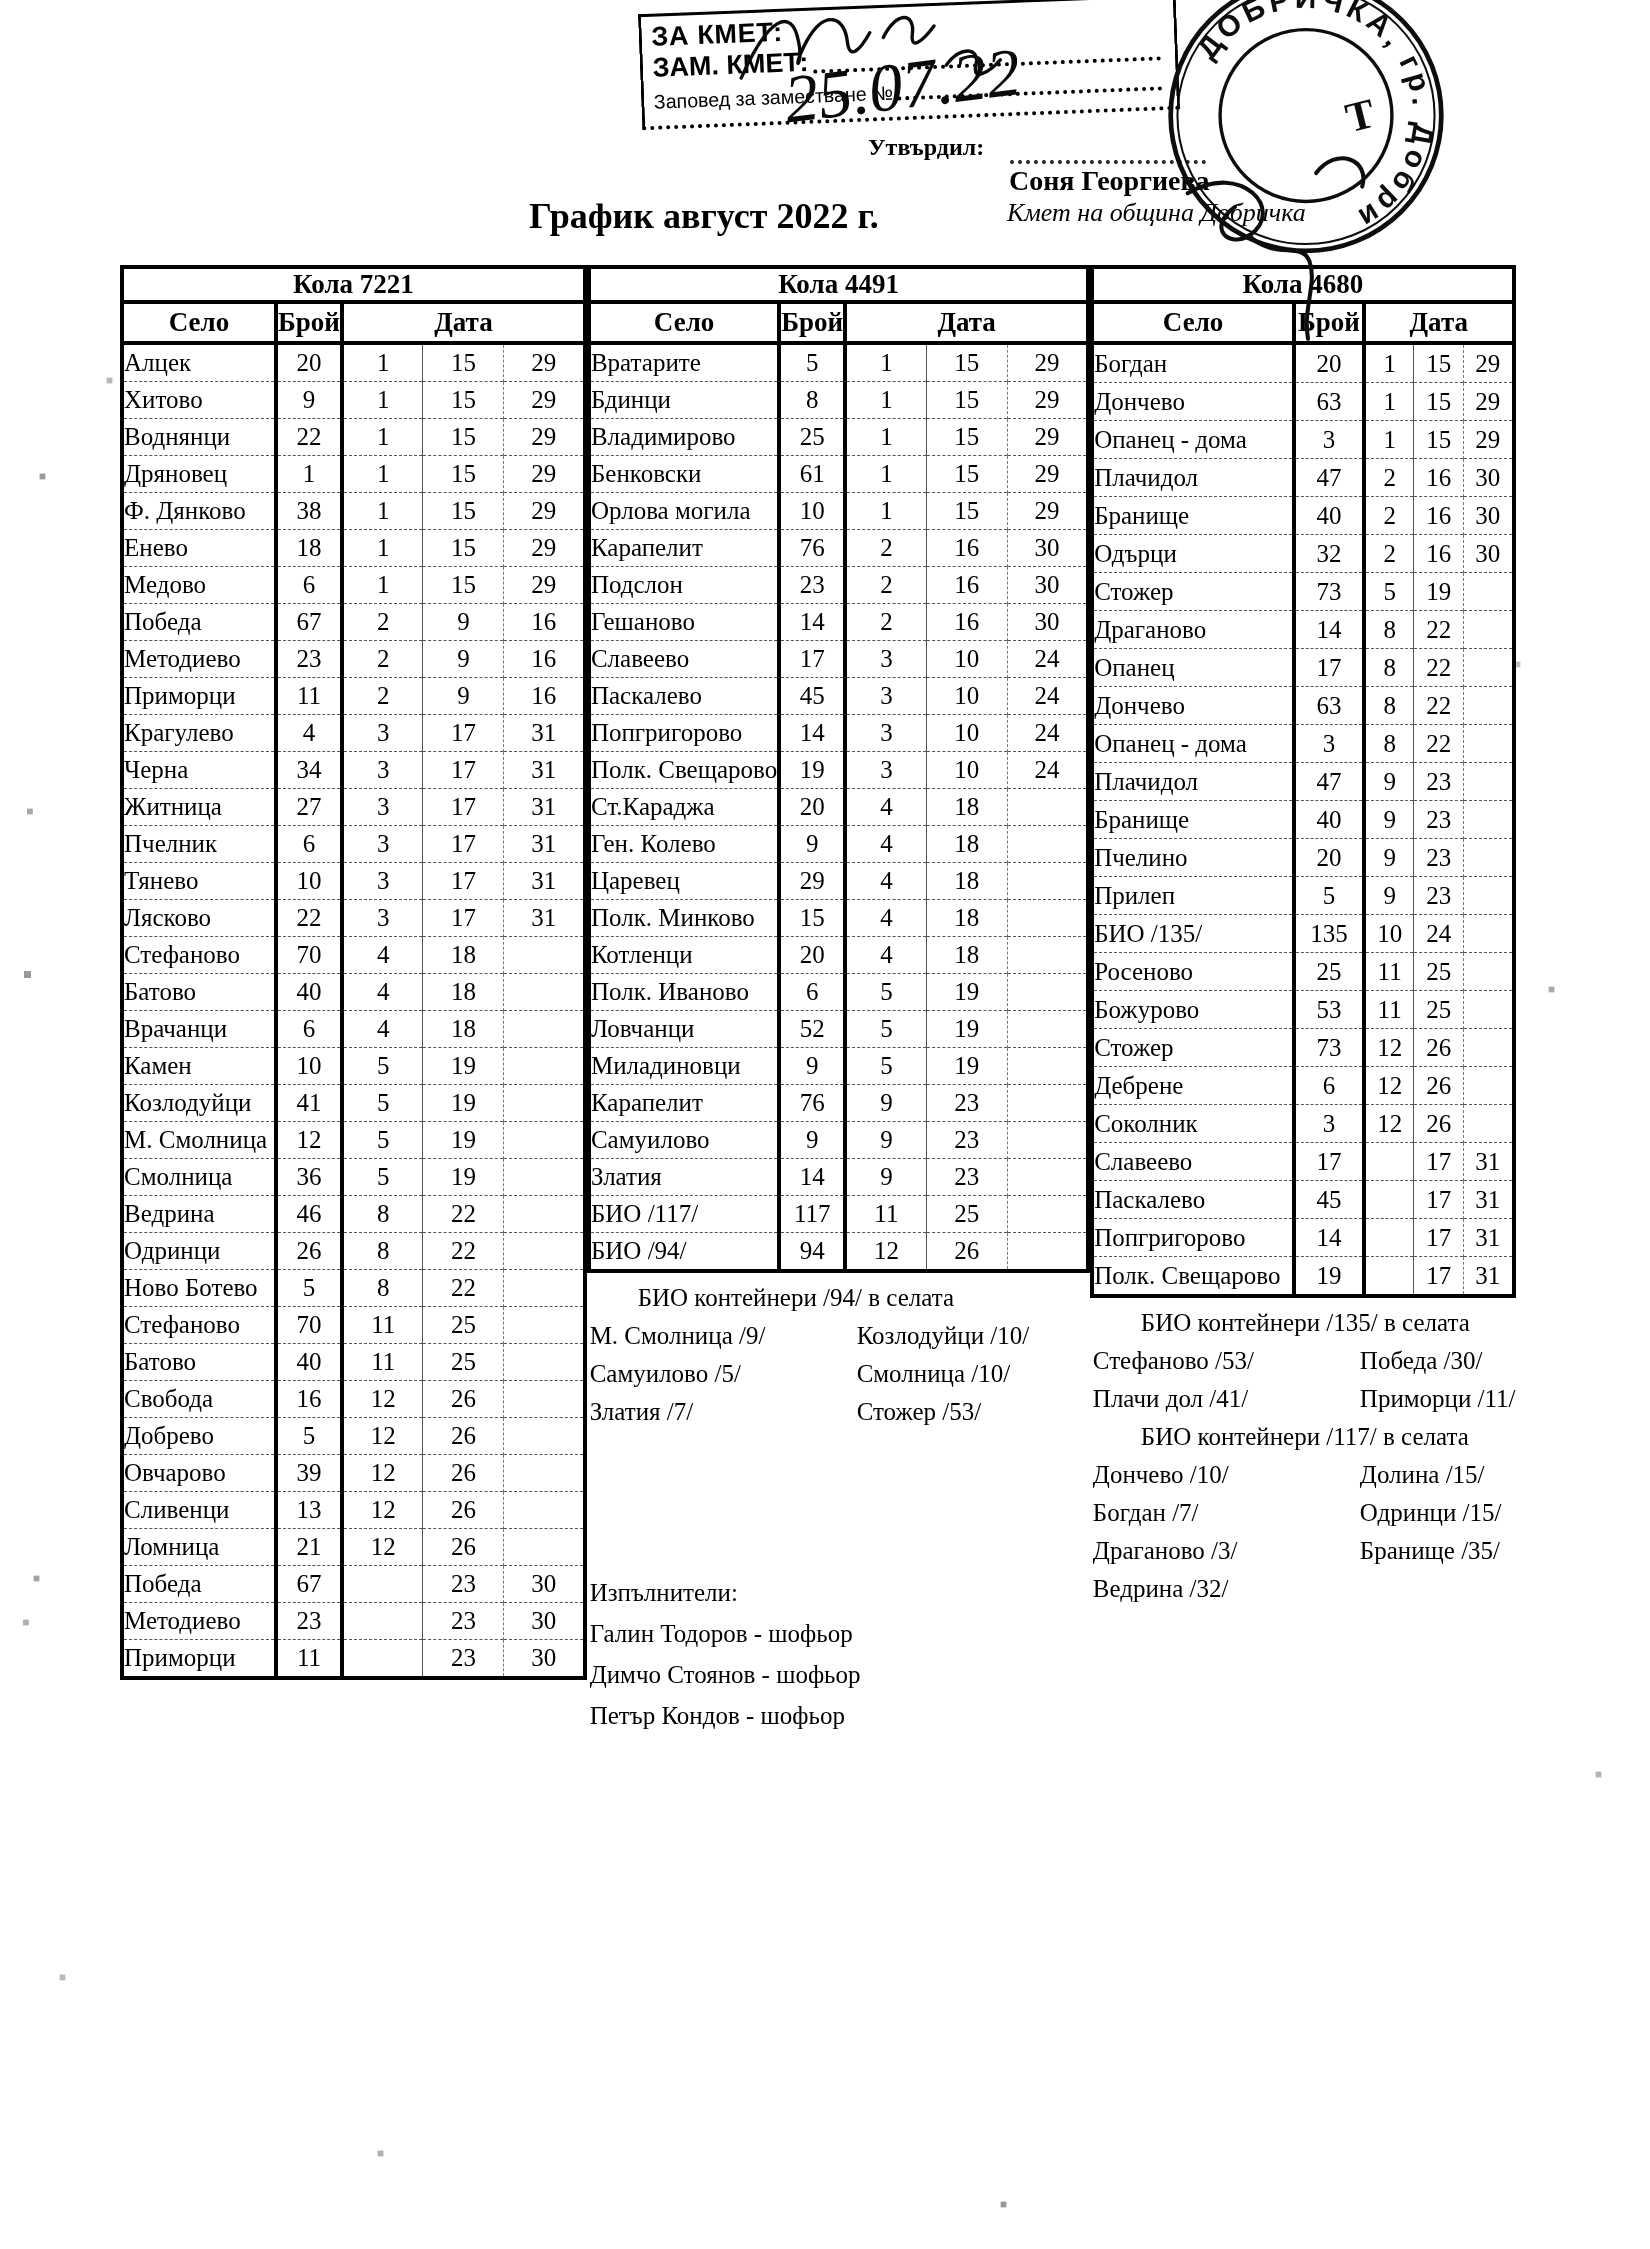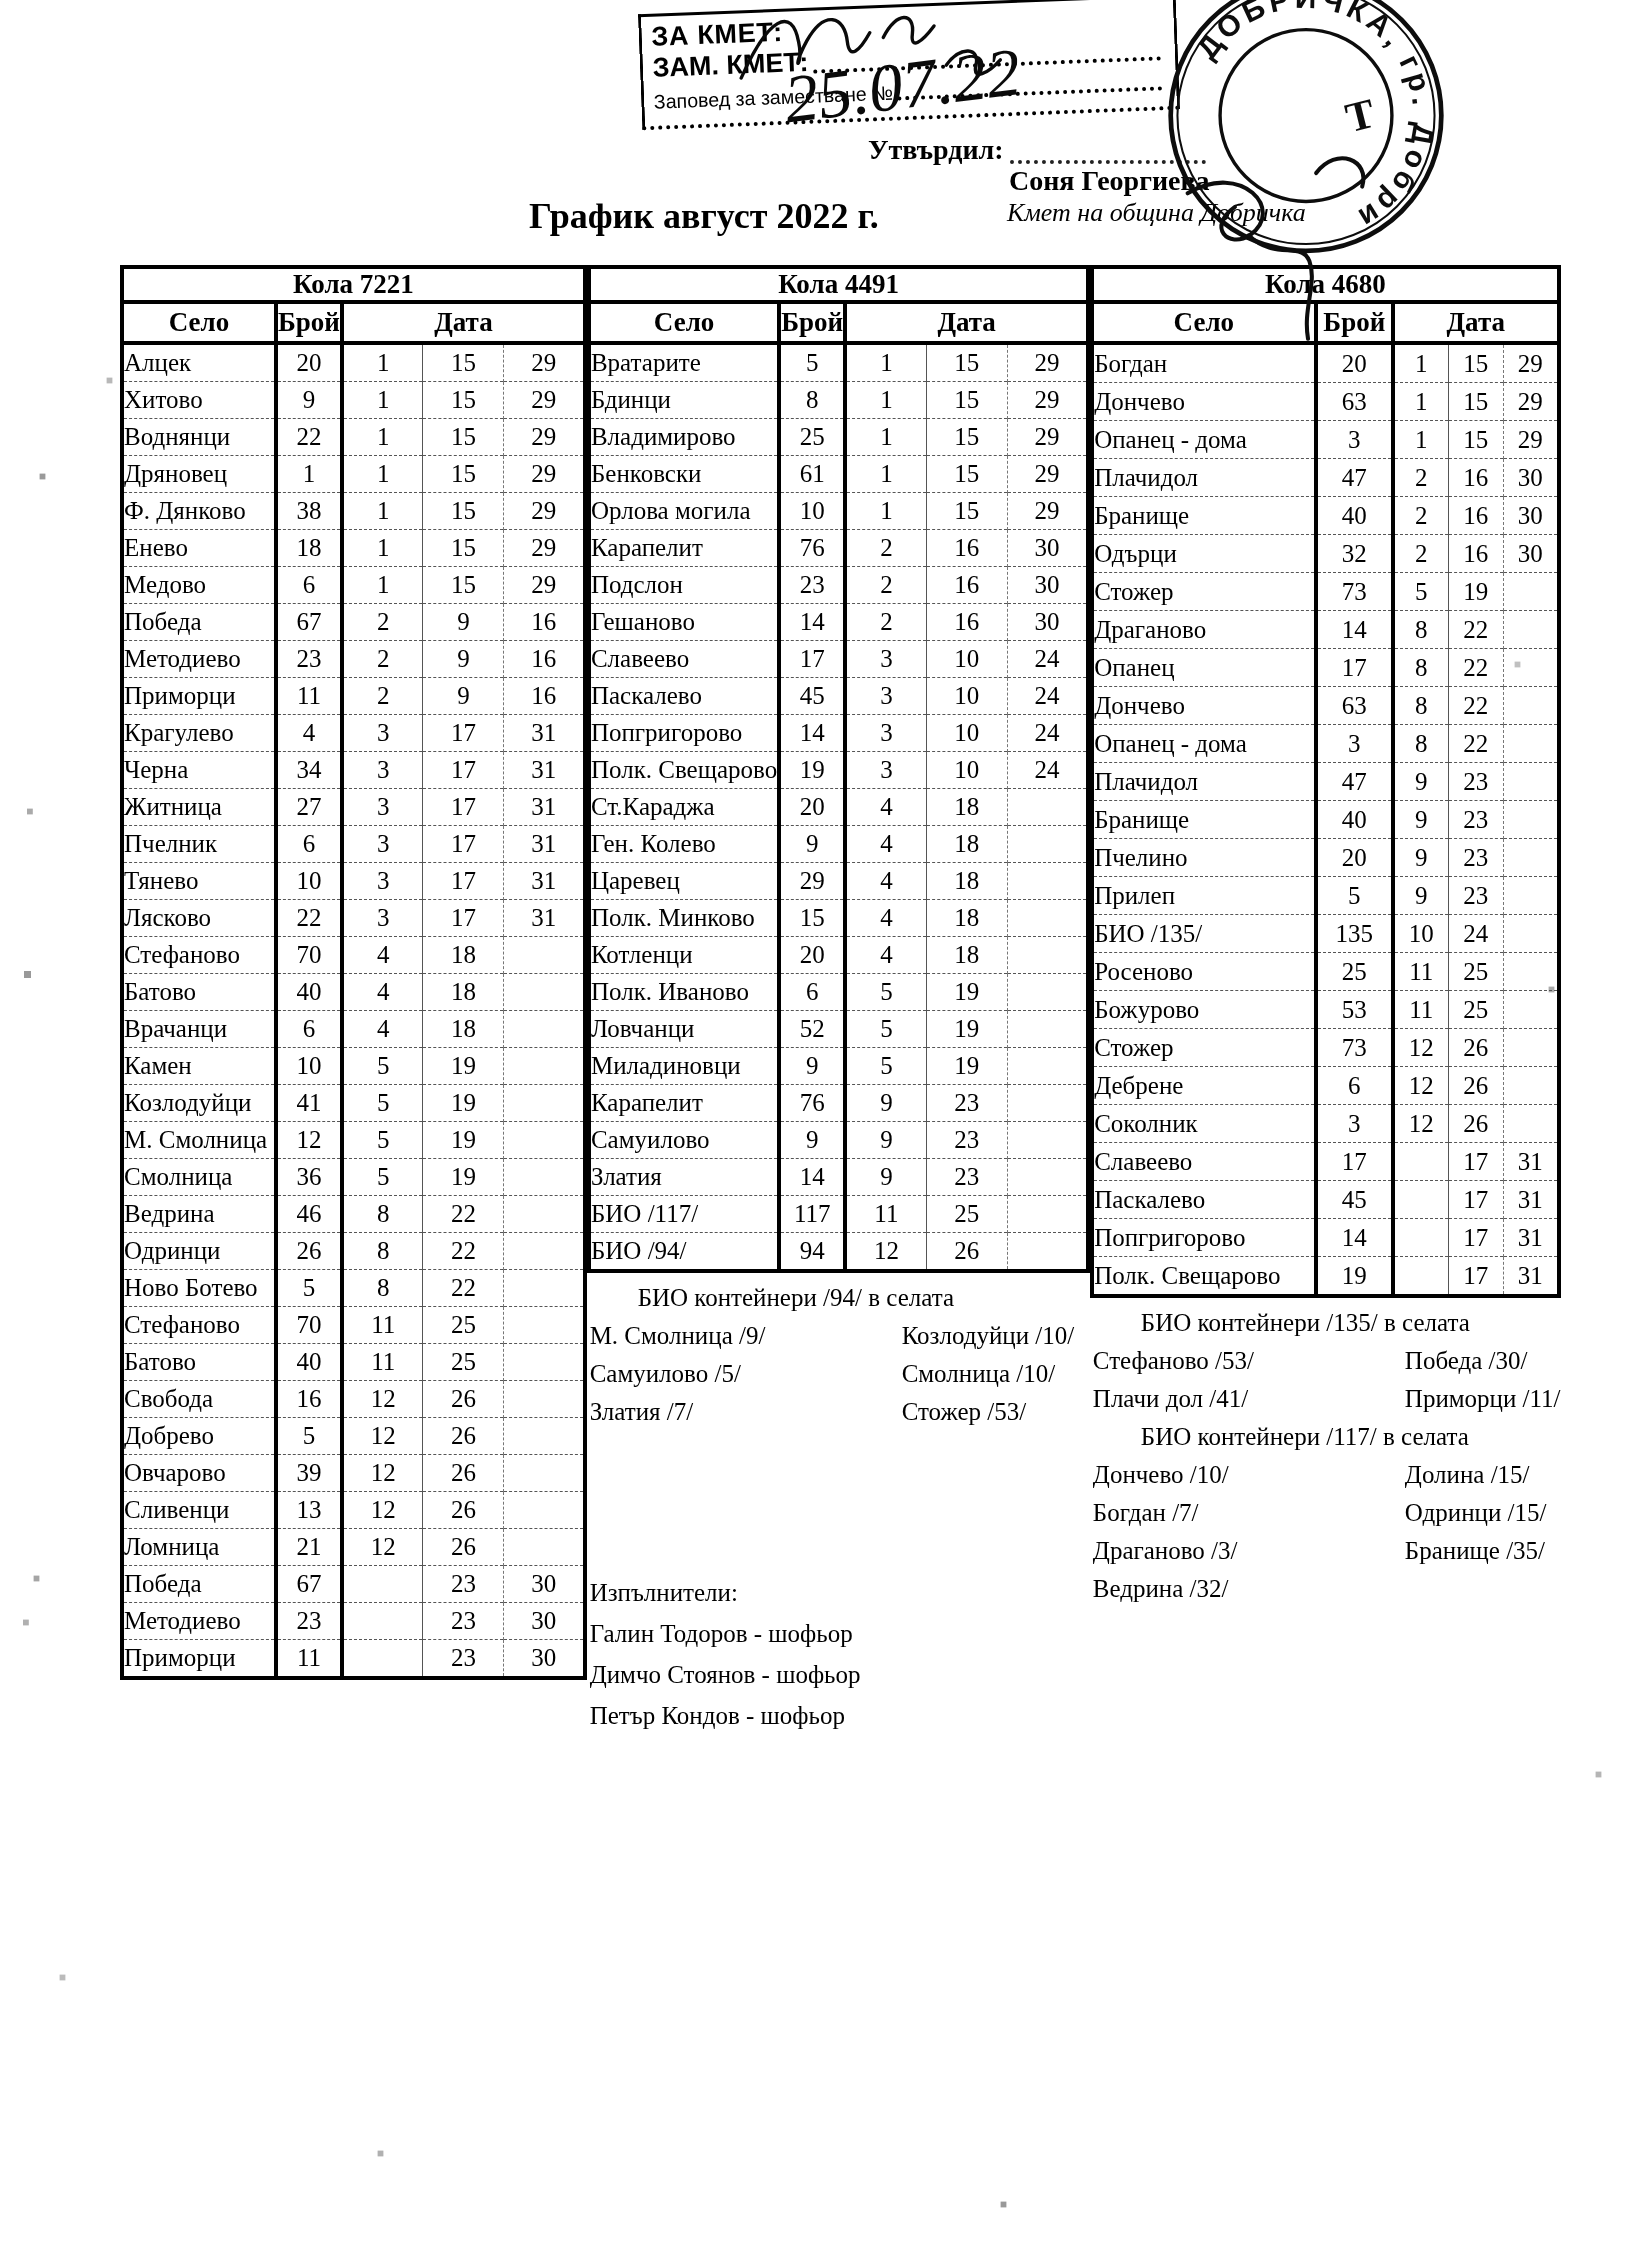--- a/index.html
+++ b/index.html
@@ -11,21 +11,21 @@
   .stamp-box{
     position:absolute;left:640px;top:4.1px;width:538px;height:116px;
     border:3.4px solid #000;border-bottom:4.7px dotted #000;background:#fff;
     transform:rotate(-2.2deg);z-index:2;box-sizing:border-box;
     padding:5.4px 9.5px;font-family:"Liberation Sans",sans-serif;
   }
   .sb-line1{font-weight:bold;font-size:27px;letter-spacing:0.7px;}
   .sb-line2{font-weight:bold;font-size:27px;display:flex;align-items:flex-end;}
   .sb-line3{font-size:19.6px;display:flex;align-items:flex-end;margin-top:6.8px;}
   .leader{flex:1;border-bottom:4.1px dotted #000;margin:0 4.1px 4.1px 4.1px;height:0.7px;}
-  .approve-label{position:absolute;left:868px;top:134px;font-size:28px;font-weight:bold;z-index:2;}
+  .approve-label{position:absolute;left:868px;top:134px;font-size:24px;font-weight:bold;z-index:2;}
   .dotline{position:absolute;left:1010px;top:160px;width:196px;border-top:4.1px dotted #222;z-index:2;}
   .approver-name{position:absolute;left:1009px;top:165px;font-size:28px;font-weight:bold;z-index:2;}
   .approver-title{position:absolute;left:1007px;top:198px;font-size:26px;font-style:italic;z-index:2;}
   .doc-title{position:absolute;left:529px;top:195px;font-size:36px;font-weight:bold;z-index:2;}
   svg.overlay{position:absolute;z-index:5;pointer-events:none;}
   
   .tables-wrap{position:absolute;left:120px;top:265px;display:flex;align-items:flex-start;z-index:3;}
   .vcol{display:flex;flex-direction:column;justify-content:flex-end;}
   table.vt{border-collapse:collapse;table-layout:fixed;background:transparent;border:4.1px solid #000;}
   table.vt th,table.vt td{padding:0;white-space:nowrap;overflow:visible;}
@@ -39,21 +39,21 @@
   td.broy{text-align:center;border-right:4.1px solid #000;}
   td.d{text-align:center;}
   td.d1{border-right:1.4px solid #555;}
   td.d2{border-right:1.4px dashed #777;}
   .t0 .c-selo{width:154px}.t0 .c-broy{width:65px}.t0 .c-d{width:81px}
   .t1 .c-selo{width:175px}.t1 .c-broy{width:65px}.t1 .c-d{width:81px}
   .t2 .c-selo{width:185px}.t2 .c-broy{width:62px}.t2 .c-d{width:47px}
   
   .notes{font-size:25px;margin-top:10.8px;margin-left:2.7px;}
   .notes .ntitle{height:38px;margin-left:48px;}
-  .note-pair{display:flex;height:38px;gap:45px;}
+  .note-pair{display:flex;height:38px;}
   .note-pair .a{width:267px;}
   .note-pair .b{flex:0 0 auto;}
   .exec{margin-top:143px;font-size:25px;margin-left:2.7px;}
   .exec .etitle{height:41px;}
   .exec .ename{height:41px;}
   
   .speckles{position:absolute;left:0;top:0;width:2.7px;height:2.7px;background:transparent;z-index:1;
     box-shadow: 41px 475px 0 1.4px #9a9a9a, 28.4px 810px 0 1.4px #aaa, 26px 973px 0 2px #999,
       35px 1577px 0 1.4px #a5a5a5, 24.4px 1621px 0 1.4px #b0b0b0, 61px 1976px 0 1.4px #bbb,
       1550px 988px 0 1.4px #aaa, 1597px 1773px 0 1.4px #b5b5b5, 379px 2152px 0 1.4px #b0b0b0,

